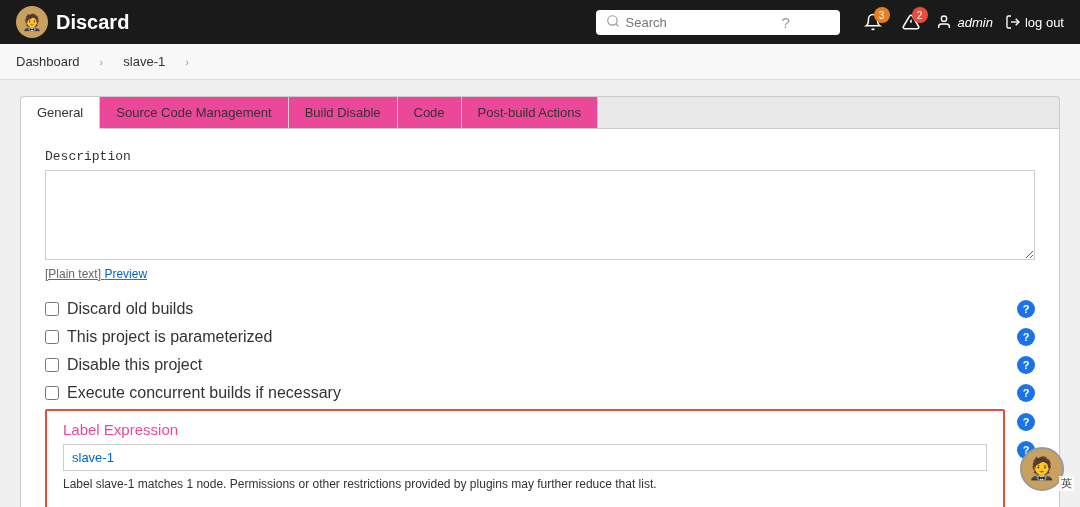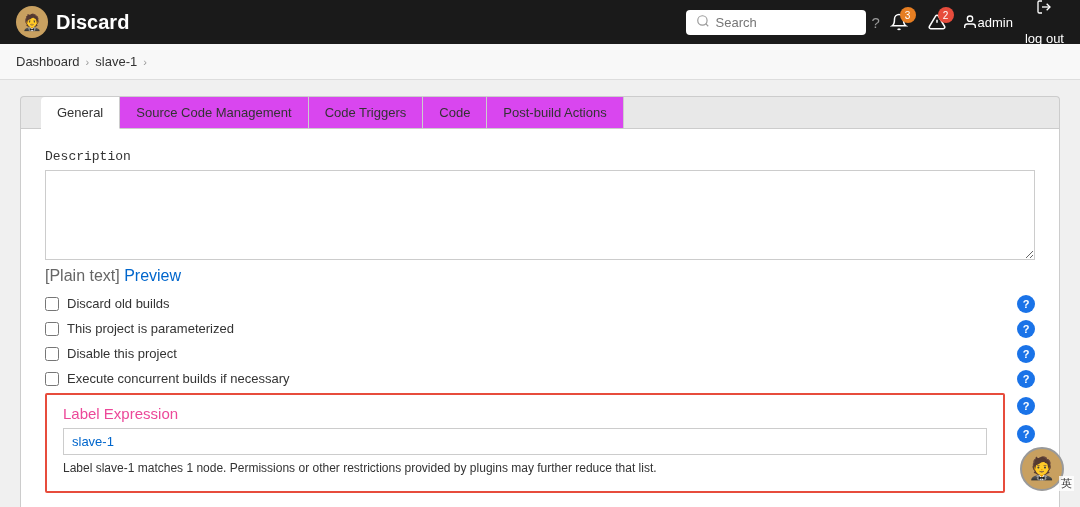--- a/index.html
+++ b/index.html
@@ -35,21 +35,21 @@
       color: #fff;
     }
     .topnav-search {
       margin-left: auto;
       display: flex;
       align-items: center;
       background: #fff;
       border-radius: 4px;
       padding: 4px 10px;
       gap: 6px;
-      width: 180px;
+      width: 244px;
     }
     .topnav-search input {
       border: none;
       outline: none;
       font-size: 13px;
       width: 150px;
     }
     .nav-icon-btn {
       background: none;
       border: none;
@@ -72,44 +72,45 @@
       height: 16px;
       font-size: 10px;
       display: flex;
       align-items: center;
       justify-content: center;
     }
     .badge-orange { background: #e67e22; }
     .nav-user {
       display: flex;
       align-items: center;
-      color: #fff;
-      font-size: 13px;
-      cursor: pointer;
+      gap: 6px;
+      color: #fff;
+      font-size: 13px;
+      cursor: pointer;
+      font-style: italic;
     }
     .nav-logout {
       display: flex;
       align-items: center;
-      gap: 16px;
+      gap: 4px;
       color: #fff;
       font-size: 13px;
       cursor: pointer;
       border: none;
       background: none;
-      flex-direction: column;
     }
 
     
     .breadcrumb {
       background: #f8f8f8;
       border-bottom: 1px solid #ddd;
       padding: 10px 16px;
       display: flex;
       align-items: center;
-      gap: 6px;
+      gap: 20px;
       font-size: 13px;
     }
     .breadcrumb a { color: #333; text-decoration: none; }
     .breadcrumb-sep { color: #999; font-size: 11px; }
 
     
     .main-content {
       padding: 16px 20px;
       background: #f0f0f0;
       min-height: calc(100vh - 44px - 40px);
@@ -122,29 +123,28 @@
       border-bottom: none;
       display: flex;
       border-radius: 4px 4px 0 0;
     }
     .tab {
       padding: 8px 16px;
       cursor: pointer;
       border-right: 1px solid #ccc;
       font-size: 13px;
       color: #333;
-      background: #d946ef;
+      background: #ec4899;
     }
     .tab:first-child { border-radius: 4px 0 0 0; }
     .tab.active {
       background: #fff;
       border-bottom: 1px solid #fff;
       margin-bottom: -1px;
       font-weight: normal;
-      margin-left: 20px;
     }
 
     
     .form-panel {
       background: #fff;
       border: 1px solid #ccc;
       padding: 20px 24px;
     }
 
     .field-label {
@@ -158,42 +158,43 @@
       width: 100%;
       height: 90px;
       border: 1px solid #ccc;
       resize: vertical;
       padding: 6px;
       font-size: 13px;
       outline: none;
     }
 
     .text-format-hint {
-      font-size: 16px;
+      font-size: 12px;
       color: #666;
       margin-top: 4px;
-      margin-bottom: 6px;
+      margin-bottom: 14px;
+      text-decoration: underline;
     }
     .text-format-hint a { color: #0066cc; text-decoration: none; }
 
     
     .checkbox-row {
       display: flex;
       align-items: center;
       gap: 8px;
       padding: 5px 0;
       position: relative;
     }
     .checkbox-row input[type=checkbox] {
       width: 14px;
       height: 14px;
       cursor: pointer;
     }
     .checkbox-row label {
-      font-size: 13px;
+      font-size: 16px;
       cursor: pointer;
       flex: 1;
     }
     .help-icon {
       width: 18px;
       height: 18px;
       background: #1a73e8;
       border-radius: 50%;
       color: #fff;
       font-size: 11px;
@@ -341,21 +342,21 @@
   <span class="breadcrumb-sep">›</span>
   <a href="#">slave-1</a>
   <span class="breadcrumb-sep">›</span>
 </div>
 
 <div class="main-content">
 
   <div class="tab-bar">
     <div class="tab active">General</div>
     <div class="tab">Source Code Management</div>
-    <div class="tab">Code Triggers</div>
+    <div class="tab">Build Disable</div>
     <div class="tab">Code</div>
     <div class="tab">Post-build Actions</div>
   </div>
 
   <div class="form-panel">
 
     
     <div class="field-label">Description</div>
     <textarea class="description-textarea" style=""></textarea>
     <div class="text-format-hint">

